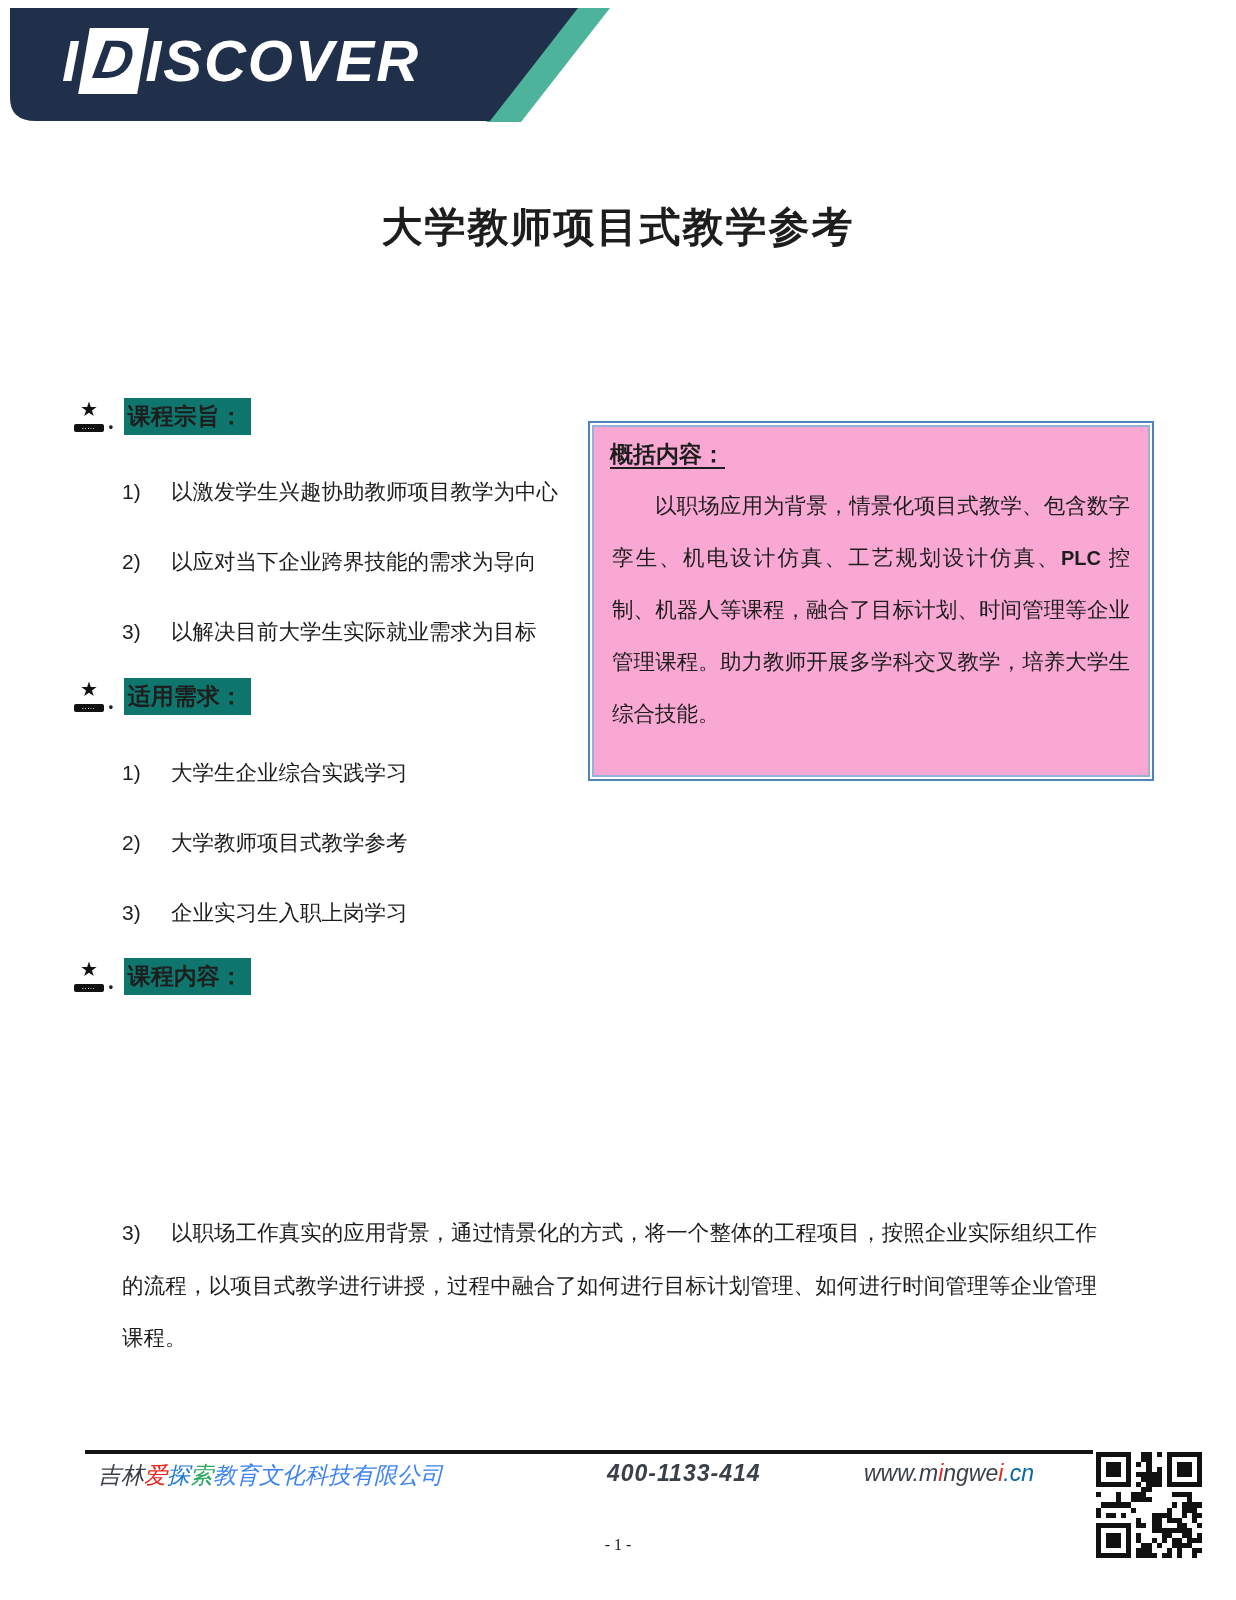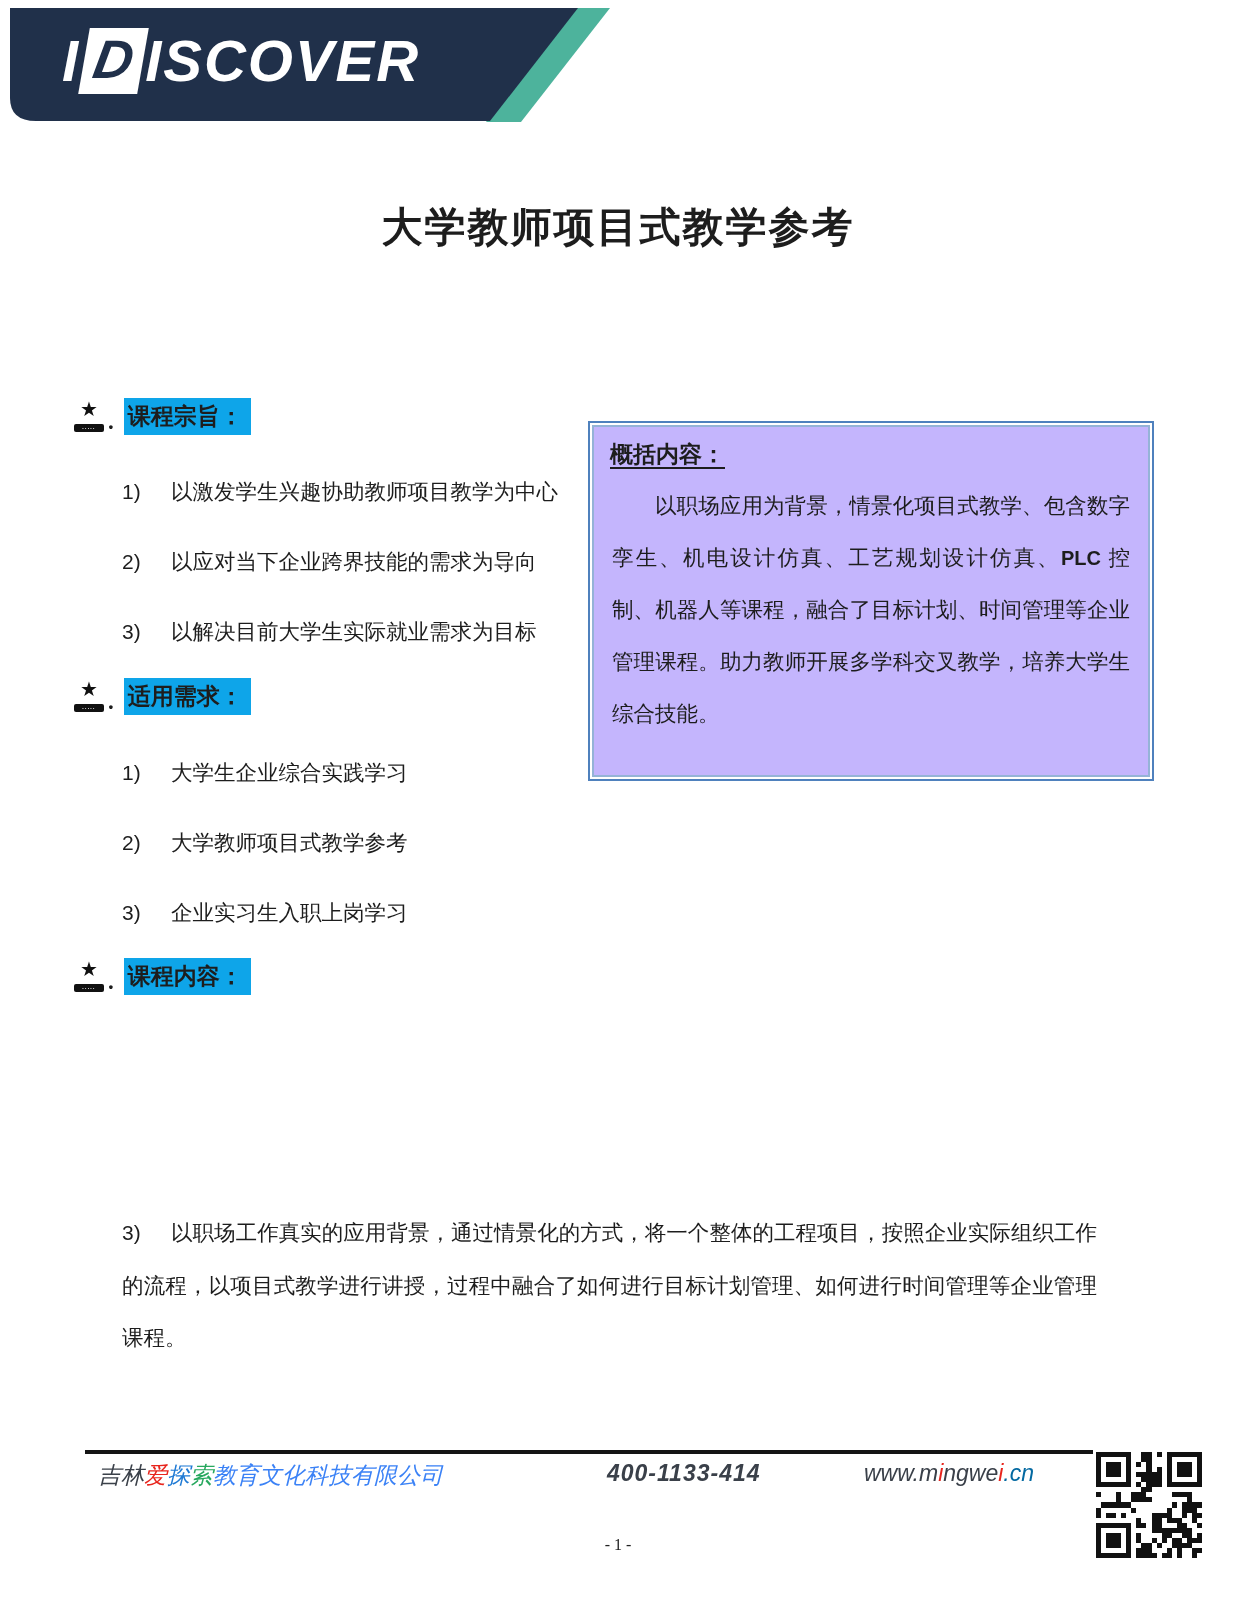--- a/index.html
+++ b/index.html
@@ -24,34 +24,34 @@
 
   
   .sec-head{position:absolute;left:74px;display:flex;align-items:flex-end;font-size:23px;font-weight:700;}
   .star-badge{position:relative;width:32px;height:32px;margin-right:2px;flex:0 0 auto;}
   .star-badge .star{position:absolute;top:-6px;left:6px;font-size:20px;color:#111;
                     font-family:"DejaVu Sans",sans-serif;font-style:normal;}
   .star-badge .bar{position:absolute;bottom:3px;left:0;width:30px;height:8px;background:#111;
                    border-radius:2px;color:#fff;font-size:5px;line-height:8px;text-align:center;
                    font-family:"Liberation Sans",sans-serif;letter-spacing:1px;overflow:hidden;}
   .sec-dot{font-weight:700;margin:0 10px 0 0;font-size:23px;}
-  .sec-label{background:#0ea5e9;padding:3px 8px 3px 4px;}
+  .sec-label{background:#0f766e;padding:3px 8px 3px 4px;}
 
   
   .item{position:absolute;left:122px;font-size:21.5px;line-height:30px;width:990px;}
   .marker{display:inline-block;width:49px;font-family:"Liberation Sans","DejaVu Sans",sans-serif;
           font-size:21px;}
   .para{position:absolute;left:122px;width:975px;font-size:21.5px;line-height:52.5px;text-align:justify;}
   .para .marker{width:49px;}
   .seg-bold{font-weight:700;font-family:"Liberation Sans","DejaVu Sans",sans-serif;font-size:20px;}
 
   
   .sum-box{position:absolute;left:588px;top:421px;width:566px;height:360px;box-sizing:border-box;
            border:2px solid #4f81bd;box-shadow:inset 0 0 0 2px #ffffff, inset 0 0 0 4px #95b3d7;
-           background:#c4b5fd;}
+           background:#f9a8d4;}
   .sum-head{margin:16px 0 0 20px;font-size:23px;font-weight:700;display:inline-block;
             text-decoration:underline;text-underline-offset:5px;text-decoration-thickness:2px;}
   .sum-body{margin:10px 22px 0 22px;font-size:21.5px;line-height:52px;text-align:justify;
             text-indent:2em;}
 
   
   .foot-rule{position:absolute;left:85px;top:1450px;width:1008px;height:3.5px;background:#151515;}
   .foot-row{position:absolute;top:1460px;left:0;width:1236px;height:40px;
             font-family:"Liberation Sans","DejaVu Sans",sans-serif;font-style:italic;color:#3a4049;}
   .foot-company{position:absolute;left:98px;top:0;font-size:23px;}

